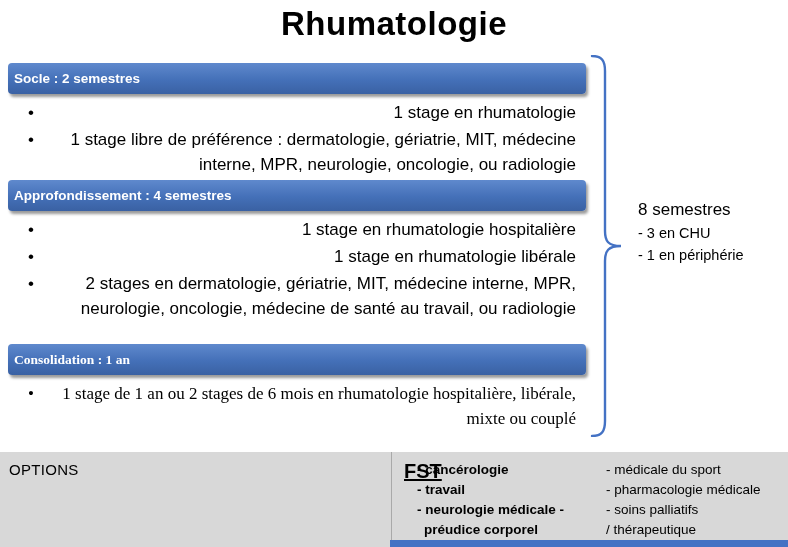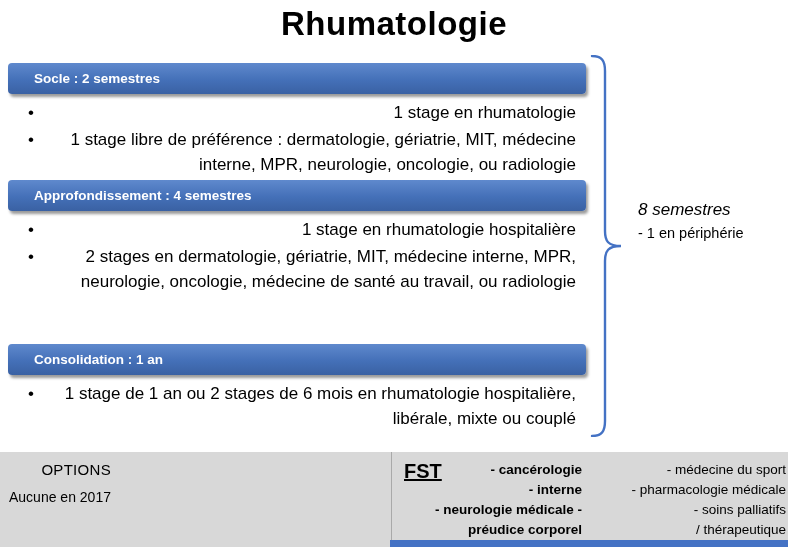--- a/index.html
+++ b/index.html
@@ -9,47 +9,46 @@
   .canvas { position:relative; width:788px; height:547px; background:#ffffff; overflow:hidden; }
 
   .title {
     position:absolute; top:5px; left:0; width:100%;
     text-align:center; font-size:33px; font-weight:bold; letter-spacing:0.5px;
   }
 
   .section { position:absolute; left:8px; width:578px; }
   .section-1 { top:63px; }
   .section-2 { top:180px; }
-  .section-3 { top:344px; }
+  .section-3 { top:344px;font-family:Liberation Serif, serif; }
 
   .banner {
-    height:31px; line-height:31px; padding-left:26px;
+    height:31px; line-height:31px; padding-left:6px;
     color:#ffffff; font-weight:bold; font-size:13.5px;
     border-radius:4px;
     background:linear-gradient(to bottom, #5f89cd 0%, #4470b8 55%, #3a61a3 100%);
     box-shadow:2px 3px 3px rgba(0,0,0,0.40);
   }
 
   .bullets { list-style:none; margin:6px 0 0 20px; width:548px;text-align:right; }
   .bullets li {
     position:relative; padding-left:17px;
     font-size:17px; line-height:25px; margin-bottom:2px;
   }
   .bullets li::before { content:"\2022"; position:absolute; left:0; top:0; }
 
   .bracket { position:absolute; left:590px; top:55px; width:34px; height:382px; }
 
   .summary { position:absolute; left:638px; top:198px; width:145px; }
-  .summary .summary-title { font-size:17px; line-height:24px;font-style:italic; }
+  .summary .summary-title { font-size:17px; line-height:24px; }
   .summary .summary-line { font-size:14.5px; line-height:22px; }
 
   .footer {
     position:absolute; left:0; bottom:0; width:788px; height:95px;
     background:#d8d8d8;
-    text-align:right;
   }
   .footer-divider {
     position:absolute; left:391px; top:0; width:1px; height:95px;
     background:#a9a9a9;
   }
   .options-block { position:absolute; left:9px; top:8px; }
   .options-title { font-size:15px; line-height:20px; letter-spacing:0.3px; }
   .options-note { font-size:14px; line-height:20px; margin-top:7px; }
 
   .fst-label { position:absolute; left:404px; top:8px; font-size:20px; font-weight:bold;text-decoration:underline; }
@@ -76,59 +75,60 @@
     <ul class="bullets">
       <li>1 stage en rhumatologie</li>
       <li>1 stage libre de préférence : dermatologie, gériatrie, MIT, médecine interne, MPR, neurologie, oncologie, ou radiologie</li>
     </ul>
   </section>
 
   <section class="section section-2">
     <div class="banner">Approfondissement : 4 semestres</div>
     <ul class="bullets">
       <li>1 stage en rhumatologie hospitalière</li>
+      <li>1 stage en rhumatologie libérale</li>
       <li>2 stages en dermatologie, gériatrie, MIT, médecine interne, MPR, neurologie, oncologie, médecine de santé au travail, ou radiologie</li>
     </ul>
   </section>
 
   <section class="section section-3">
     <div class="banner">Consolidation : 1 an</div>
     <ul class="bullets">
       <li>1 stage de 1 an ou 2 stages de 6 mois en rhumatologie hospitalière, libérale, mixte ou couplé</li>
     </ul>
   </section>
 
   <svg class="bracket" viewBox="0 0 34 382" fill="none" xmlns="http://www.w3.org/2000/svg">
     <path d="M2,1 C12,1 15,6 15,16 L15,176 C15,186 18,191 31,191 C18,191 15,196 15,206 L15,366 C15,376 12,381 2,381" stroke="#4472c4" stroke-width="2.4" stroke-linecap="round" fill="none"></path>
   </svg>
 
   <div class="summary">
     <div class="summary-title">8 semestres</div>
+    <div class="summary-line">- 3 en CHU</div>
     <div class="summary-line">- 1 en périphérie</div>
   </div>
 
   <div class="footer">
     <div class="options-block">
       <div class="options-title">OPTIONS</div>
-      <div class="options-note">Aucune en 2017</div>
     </div>
 
     <div class="footer-divider"></div>
 
     <div class="fst-label">FST</div>
 
     <div class="fst-col fst-col-1">
       <div class="fst-item">- cancérologie</div>
-      <div class="fst-item">- interne</div>
+      <div class="fst-item">- travail</div>
       <div class="fst-item">- neurologie médicale -</div>
       <div class="fst-item">préudice corporel</div>
     </div>
 
     <div class="fst-col fst-col-2">
-      <div class="fst-item">- médecine du sport</div>
+      <div class="fst-item">- médicale du sport</div>
       <div class="fst-item">- pharmacologie médicale</div>
       <div class="fst-item">- soins palliatifs</div>
       <div class="fst-item">/ thérapeutique</div>
     </div>
 
     <div class="bottom-blue-bar"></div>
   </div>
 
 </div>
 

